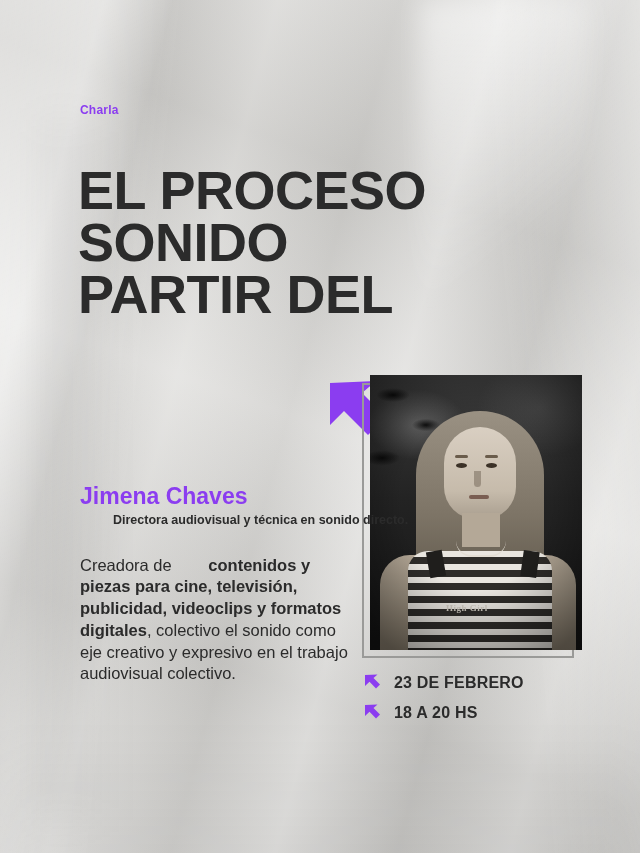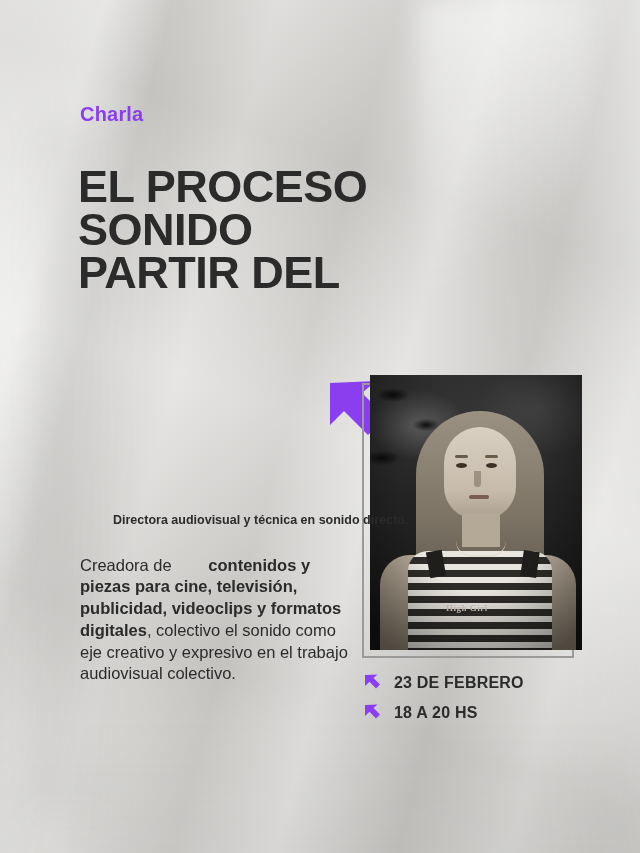--- a/index.html
+++ b/index.html
@@ -53,32 +53,32 @@
     filter: blur(12px);
   }
   .content {
     position: absolute;
     inset: 0;
   }
   .kicker {
     position: absolute;
     left: 80px;
     top: 103px;
-    font-size: 20px;
+    font-size: 12px;
     font-weight: bold;
     color: #8b3df0;
     letter-spacing: 0.2px;
     text-align: right;
   }
   .title {
     position: absolute;
     left: 78px;
     top: 132px;
     width: 430px;
-    font-size: 45px;
+    font-size: 54px;
     line-height: 0.96;
     font-weight: bold;
     color: #2b2b2b;
     letter-spacing: -0.5px;
     text-transform: uppercase;
     margin-top: 33px;
   }
   .title .line { display: block; white-space: nowrap; }
   .speaker {
     position: absolute;
@@ -282,20 +282,21 @@
       <div class="mouth"></div>
       <div class="neck"></div>
       <div class="torso"></div>
       <div class="strap-l"></div>
       <div class="strap-r"></div>
       <div class="necklace"></div>
       <div class="logo-text">High Girl</div>
       <div class="vignette"></div>
     </div>
 
+    <div class="speaker">Jimena Chaves</div>
     <div class="role">Directora audiovisual y técnica en sonido directo.</div>
 
     <p class="bio"><span>Creadora de </span><b>contenidos y piezas para cine, televisión, publicidad, videoclips y formatos digitales</b><span>, colectivo el sonido como eje creativo y expresivo en el trabajo audiovisual colectivo.</span></p>
 
     <div class="event">
       <div class="event-row">
         <svg width="22" height="22" viewBox="0 0 22 22">
           <path d="M3 3 L3 14 L7.5 9.8 L14 16.5 L18 12.5 L11.5 6 L15.5 2.5 Z" fill="#8b3df0"></path>
         </svg>
         <span class="label">23 DE FEBRERO</span>

